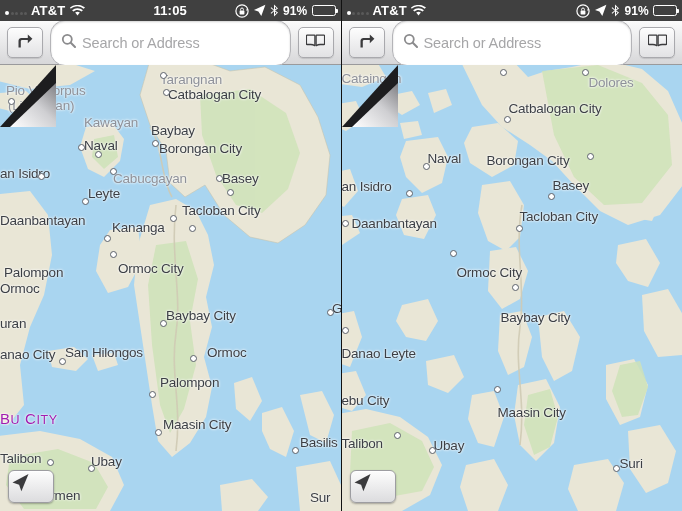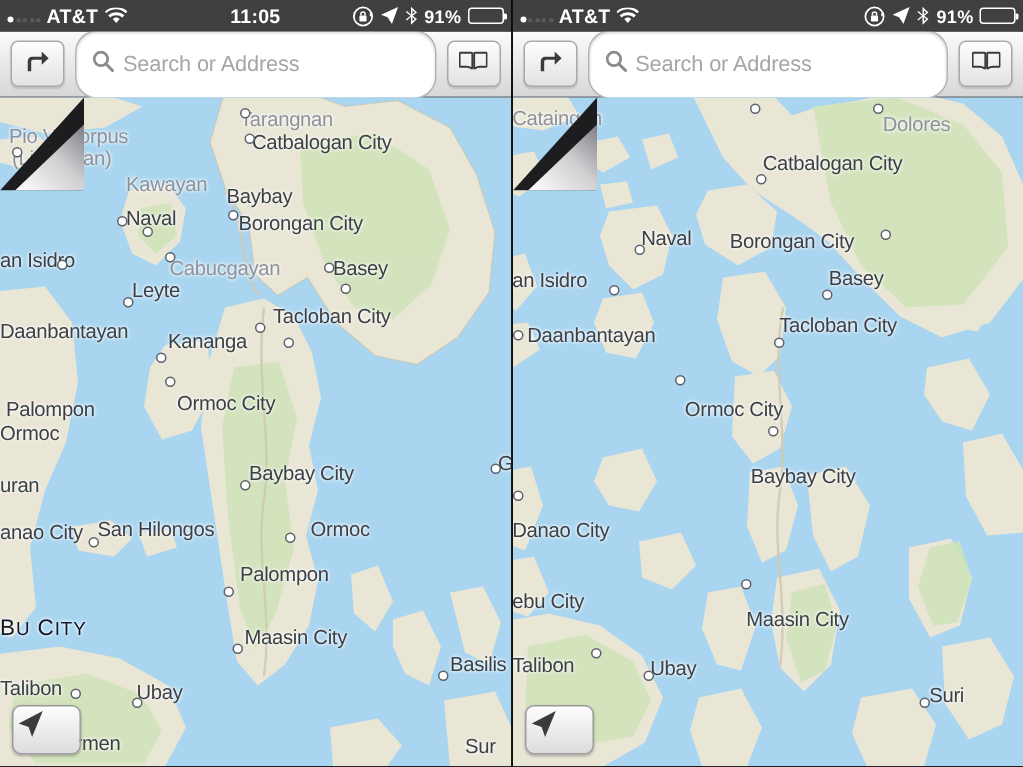--- a/index.html
+++ b/index.html
@@ -40,21 +40,21 @@
     display:flex;align-items:center;padding:0 10px;gap:6px;box-sizing:border-box;cursor:text;}
   .searchfield .ph{color:#a6a6a8;font-size:14.5px;letter-spacing:-.1px;}
 
   
   .map{position:relative;width:341px;height:446px;background:#a9d5f0;overflow:hidden;}
   .map svg{position:absolute;left:0;top:0;}
   .lbl{position:absolute;white-space:nowrap;color:#3c3f45;
        font-size:13.5px;letter-spacing:-.2px;pointer-events:none;
        text-shadow:0 0 3px rgba(255,255,255,.95),0 0 2px rgba(255,255,255,.95);}
   .lbl.gray{color:#8e9199;}
-  .lbl.caps{font-size:15px;letter-spacing:.6px;color:#0f172a;}
+  .lbl.caps{font-size:15px;letter-spacing:.6px;color:#a21caf;}
   .lbl.caps .sm{font-size:12.5px;}
   .dot{position:absolute;width:7px;height:7px;border-radius:50%;
        background:#fff;border:1.4px solid #5b6069;box-sizing:border-box;pointer-events:none;}
 
   
   .locbtn{position:absolute;left:8px;bottom:8px;width:44px;height:31px;border-radius:6px;
     background:linear-gradient(#fdfdfd,#dcdcde);border:1px solid #9d9da1;
     box-shadow:0 1px 0 rgba(255,255,255,.9) inset,0 1px 2px rgba(0,0,0,.3);
     display:flex;align-items:center;justify-content:center;cursor:pointer;z-index:6;}
 
@@ -400,21 +400,21 @@
           <div class="lbl gray" style="left: 247px; top: 10px;">Dolores</div>
           <div class="lbl" style="left: 167px; top: 36px;">Catbalogan City</div>
           <div class="lbl" style="left: 86px; top: 86px;">Naval</div>
           <div class="lbl" style="left: 145px; top: 88px;">Borongan City</div>
           <div class="lbl" style="left: 0px; top: 114px;">an Isidro</div>
           <div class="lbl" style="left: 211px; top: 113px;">Basey</div>
           <div class="lbl" style="left: 178px; top: 144px;">Tacloban City</div>
           <div class="lbl" style="left: 10px; top: 151px;">Daanbantayan</div>
           <div class="lbl" style="left: 115px; top: 200px;">Ormoc City</div>
           <div class="lbl" style="left: 159px; top: 245px;">Baybay City</div>
-          <div class="lbl" style="left: 0px; top: 281px;">Danao City</div>
+          <div class="lbl" style="left: 0px; top: 281px;">Danao Leyte</div>
           <div class="lbl" style="left: 0px; top: 328px;">ebu City</div>
           <div class="lbl" style="left: 156px; top: 340px;">Maasin City</div>
           <div class="lbl" style="left: 0px; top: 371px;">Talibon</div>
           <div class="lbl" style="left: 92px; top: 373px;">Ubay</div>
           <div class="lbl" style="left: 278px; top: 391px;">Suri</div>
         </div>
       <div>
           <div class="dot" style="left: 158px; top: 4px;"></div>
           <div class="dot" style="left: 240px; top: 4px;"></div>
           <div class="dot" style="left: 162px; top: 51px;"></div>

